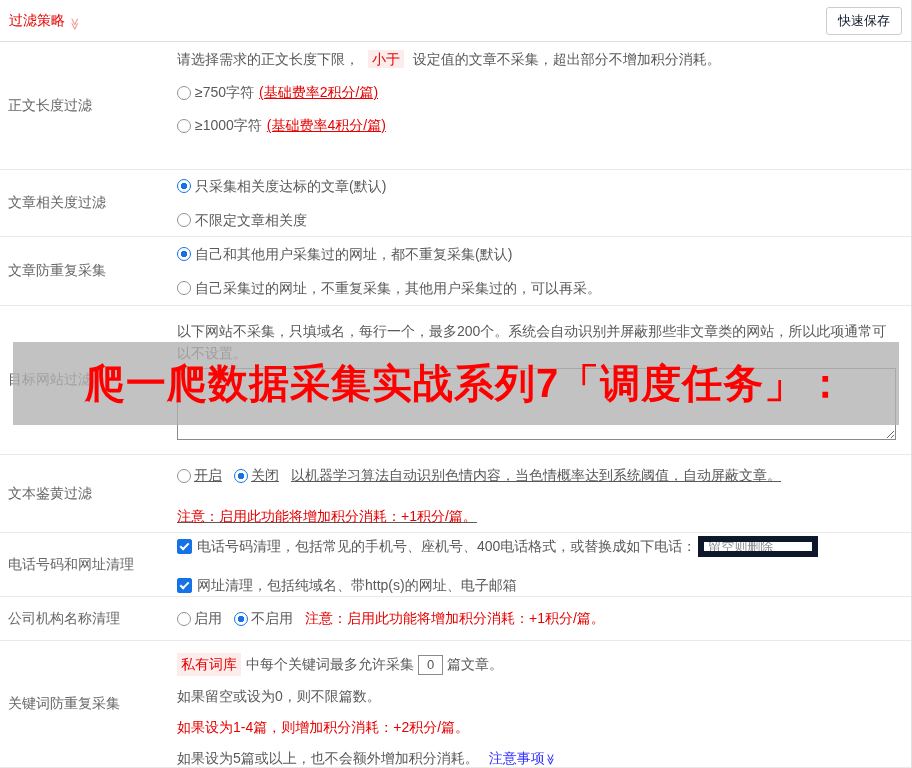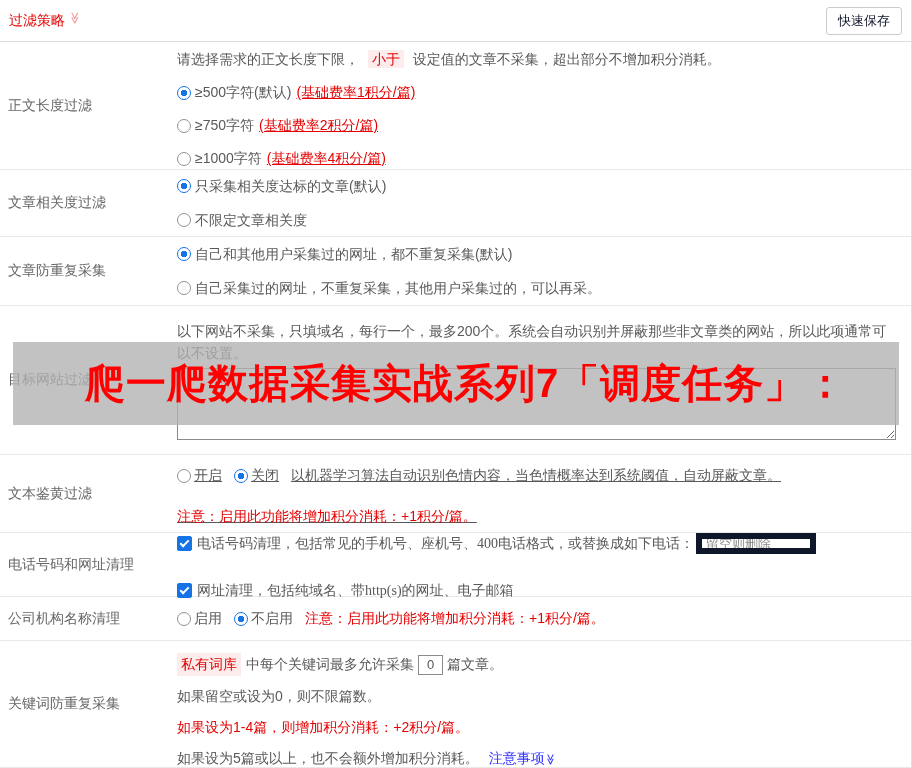--- a/index.html
+++ b/index.html
@@ -1,21 +1,21 @@
 <!DOCTYPE html>
 <html><head>
 <meta charset="utf-8">
 <style>
   html,body{margin:0;padding:0;background:#fff;}
   body{width:912px;height:768px;overflow:hidden;font-family:"Liberation Sans","DejaVu Sans",sans-serif;font-size:14px;color:#595959;}
   .page{position:relative;width:912px;height:768px;border-right:1px solid #e0e0e0;box-sizing:border-box;background:#fff;}
 
   
   .topbar{height:42px;box-sizing:border-box;border-bottom:1px solid #ddd;display:flex;align-items:center;justify-content:space-between;padding:0 9px;}
-  .title{color:#e60000;font-size:14px;display:flex;align-items:flex-start;gap:4px;}
+  .title{color:#e60000;font-size:14px;display:flex;align-items:flex-end;gap:4px;}
   .chev{display:inline-block;transform:rotate(90deg);font-size:12px;line-height:1;}
   .chev.pink{color:#f29a9a;}
   .chev.blue{color:#3333ff;font-size:11px;}
   .save-btn{background:#fff;border:1px solid #ccc;border-radius:3px;color:#0f172a;font-size:13px;padding:4px 11px;cursor:pointer;font-family:inherit;}
 
   
   .row{display:flex;box-sizing:border-box;border-bottom:1px solid #e9e9e9;}
   .row:last-child{border-bottom:none;}
   .row-label{width:177px;min-width:177px;box-sizing:border-box;padding-left:8px;display:flex;align-items:center;color:#666;}
   .row-content{flex:1;box-sizing:border-box;padding-right:8px;}
@@ -51,21 +51,21 @@
   textarea.sites{margin-top:4px;width:719px;height:72px;box-sizing:border-box;border:1px solid #8a8a8a;background:#fff;font-family:inherit;font-size:13px;padding:3px;}
 
   
   .r5 .row-content{padding-top:10px;text-decoration:underline;}
   .r5 .note{margin-top:20px;line-height:20px;}
   .inline-opts{display:flex;align-items:center;line-height:21px;flex-wrap:nowrap;}
   .inline-opts .radio{margin-right:3px;}
   .mr14{margin-right:12px;}
 
   
-  .r6 .row-content{justify-content:space-between;gap:26px;font-family:Liberation Serif, serif;}
+  .r6 .row-content{justify-content:flex-end;gap:18px;}
   .phone-input{width:120px;height:21px;box-sizing:border-box;border:6px solid #0f172a;font-family:inherit;font-size:13px;padding:1px 4px;color:#555;margin-left:2px;}
   .phone-input::placeholder{color:#8a8a8a;}
 
   
   .r8 .row-content{padding-top:12px;}
   .r8 .line{line-height:21px;margin-bottom:10px;display:flex;align-items:center;flex-wrap:nowrap;}
   .count-input{width:25px;height:20px;box-sizing:border-box;border:1px solid #8a8a8a;text-align:center;font-family:inherit;font-size:13px;color:#555;margin:0 4px;}
 
   
   .watermark{position:absolute;left:13px;top:342px;width:886px;height:83px;background:rgba(177,177,177,0.78);pointer-events:none;overflow:hidden;}
@@ -84,25 +84,20 @@
     <button class="save-btn">快速保存</button>
   </div>
 
   <div class="row r1">
     <div class="row-label">正文长度过滤</div>
     <div class="row-content">
       <div class="line">
         <span>请选择需求的正文长度下限，</span>
         <span class="tag">小于</span>
         <span>设定值的文章不采集，超出部分不增加积分消耗。</span>
-      </div>
-      <div class="opt">
-        <span class="radio on"></span>
-        <span>≥500字符(默认)</span>
-        <span class="fee">(基础费率1积分/篇)</span>
       </div>
       <div class="opt">
         <span class="radio"></span>
         <span>≥750字符</span>
         <span class="fee">(基础费率2积分/篇)</span>
       </div>
       <div class="opt">
         <span class="radio"></span>
         <span>≥1000字符</span>
         <span class="fee">(基础费率4积分/篇)</span>

